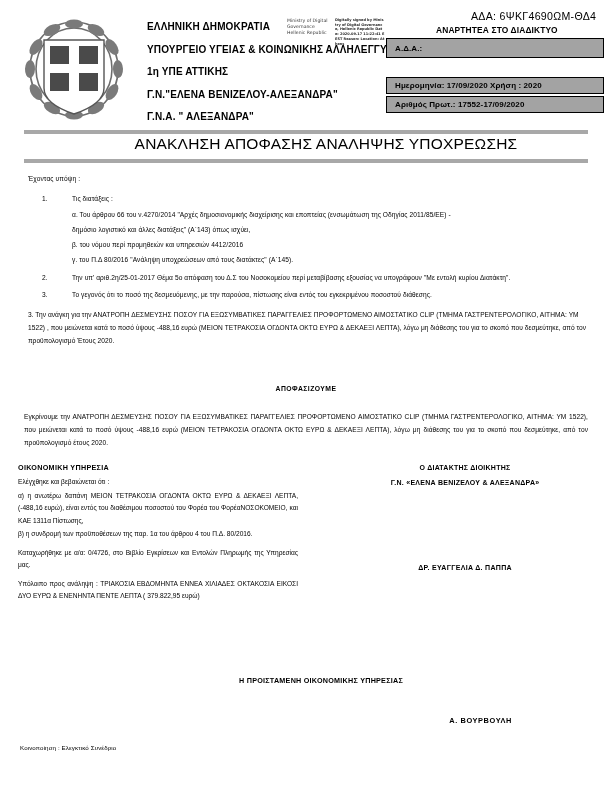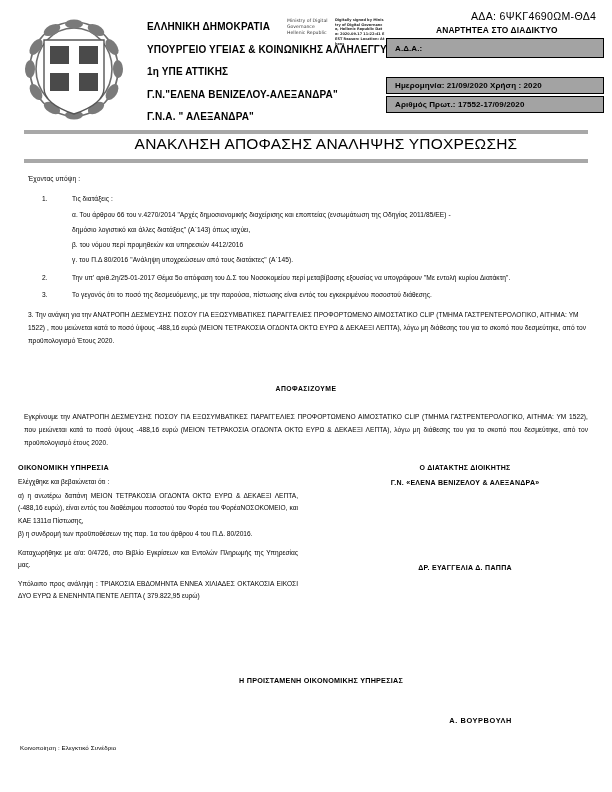--- a/index.html
+++ b/index.html
@@ -330,21 +330,21 @@
         <div>Governance</div>
         <div>Hellenic Republic</div>
       </div>
       <div class="sig-col-b">Digitally signed by Ministry of Digital Governance, Hellenic Republic Date: 2020.09.17 11:22:41 EEST Reason: Location: Athens</div>
     </div>
 
     <div class="ada-code">ΑΔΑ: 6ΨΚΓ4690ΩΜ-ΘΔ4</div>
     <div class="anartitea">ΑΝΑΡΤΗΤΕΑ ΣΤΟ ΔΙΑΔΙΚΤΥΟ</div>
 
     <div class="hbox" id="box-ada">Α.Δ.Α.:</div>
-    <div class="hbox" id="box-date">Ημερομηνία: 21/09/2020 Χρήση : 2020</div>
+    <div class="hbox" id="box-date">Ημερομηνία: 17/09/2020 Χρήση : 2020</div>
     <div class="hbox" id="box-prot">Αριθμός Πρωτ.: 17552-17/09/2020</div>
   </div>
 
   <div class="rule" id="rule-top"></div>
   <div class="doc-title">ΑΝΑΚΛΗΣΗ ΑΠΟΦΑΣΗΣ ΑΝΑΛΗΨΗΣ ΥΠΟΧΡΕΩΣΗΣ</div>
   <div class="rule" id="rule-bottom"></div>
 
   <div class="body-text">
     <p class="lede">Έχοντας υπόψη :</p>
 

